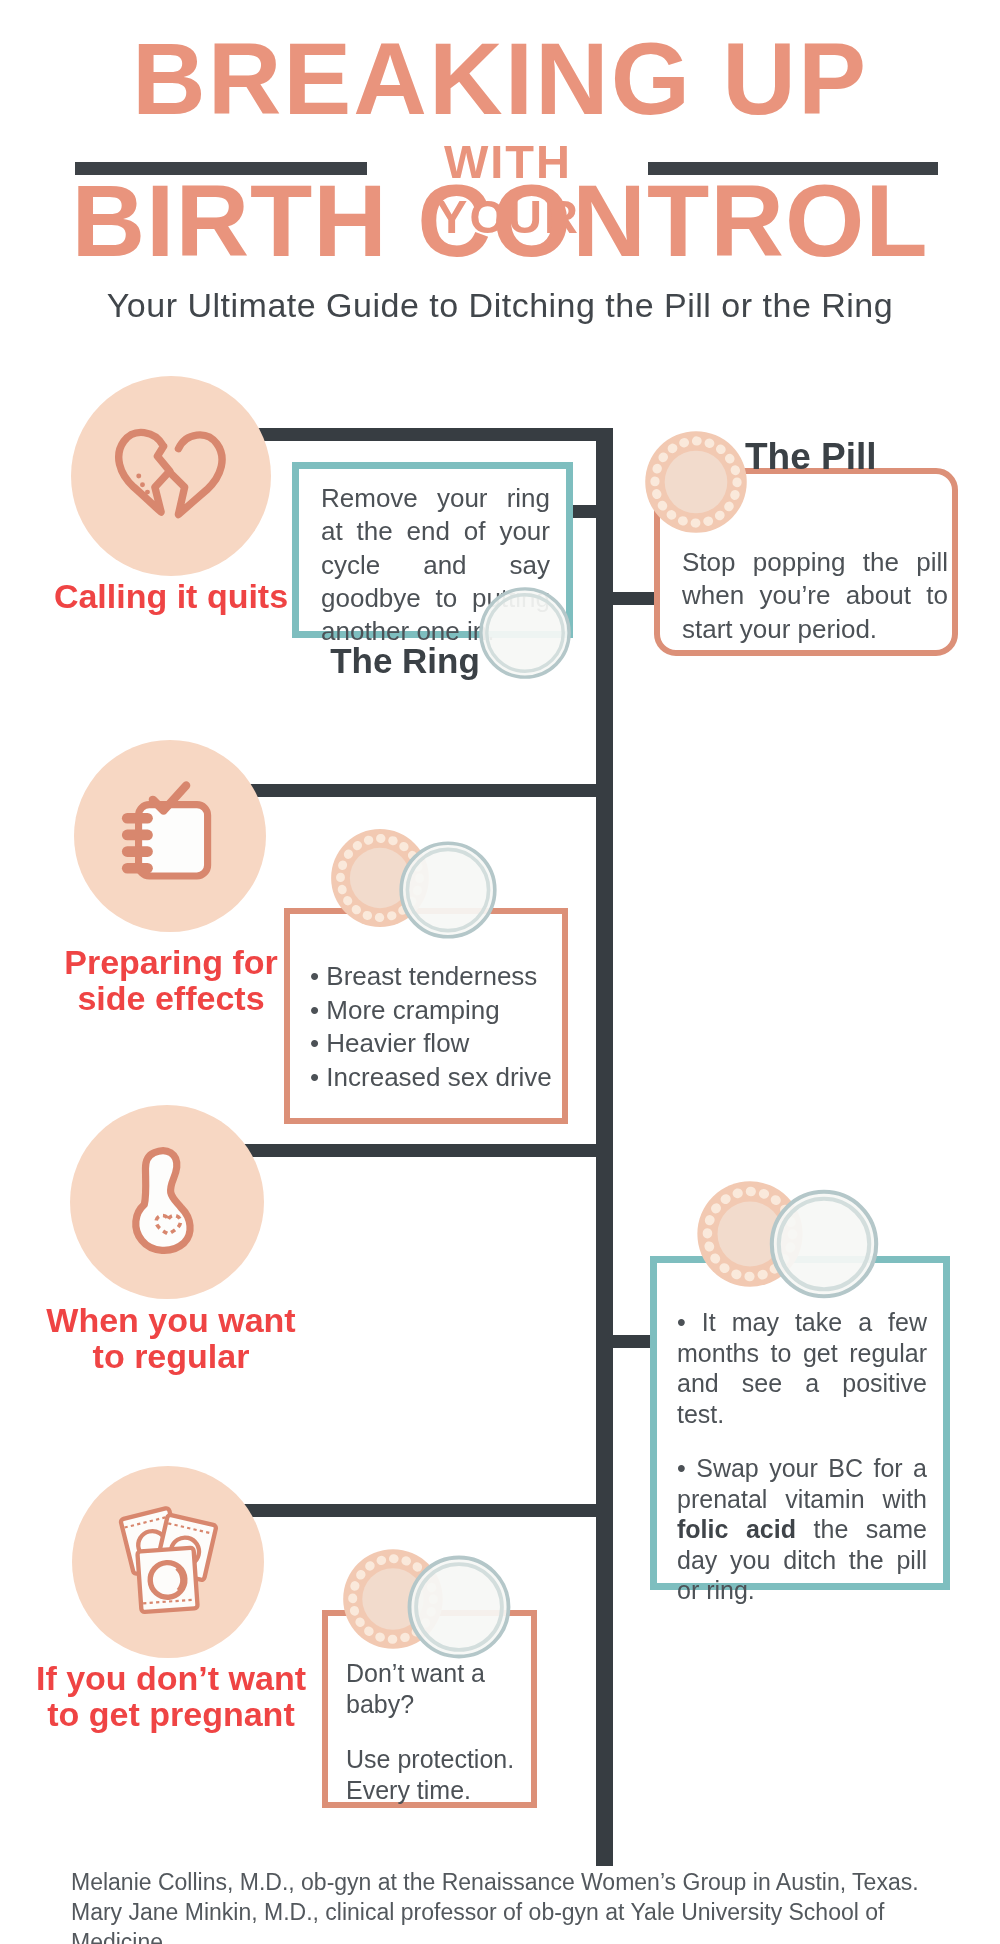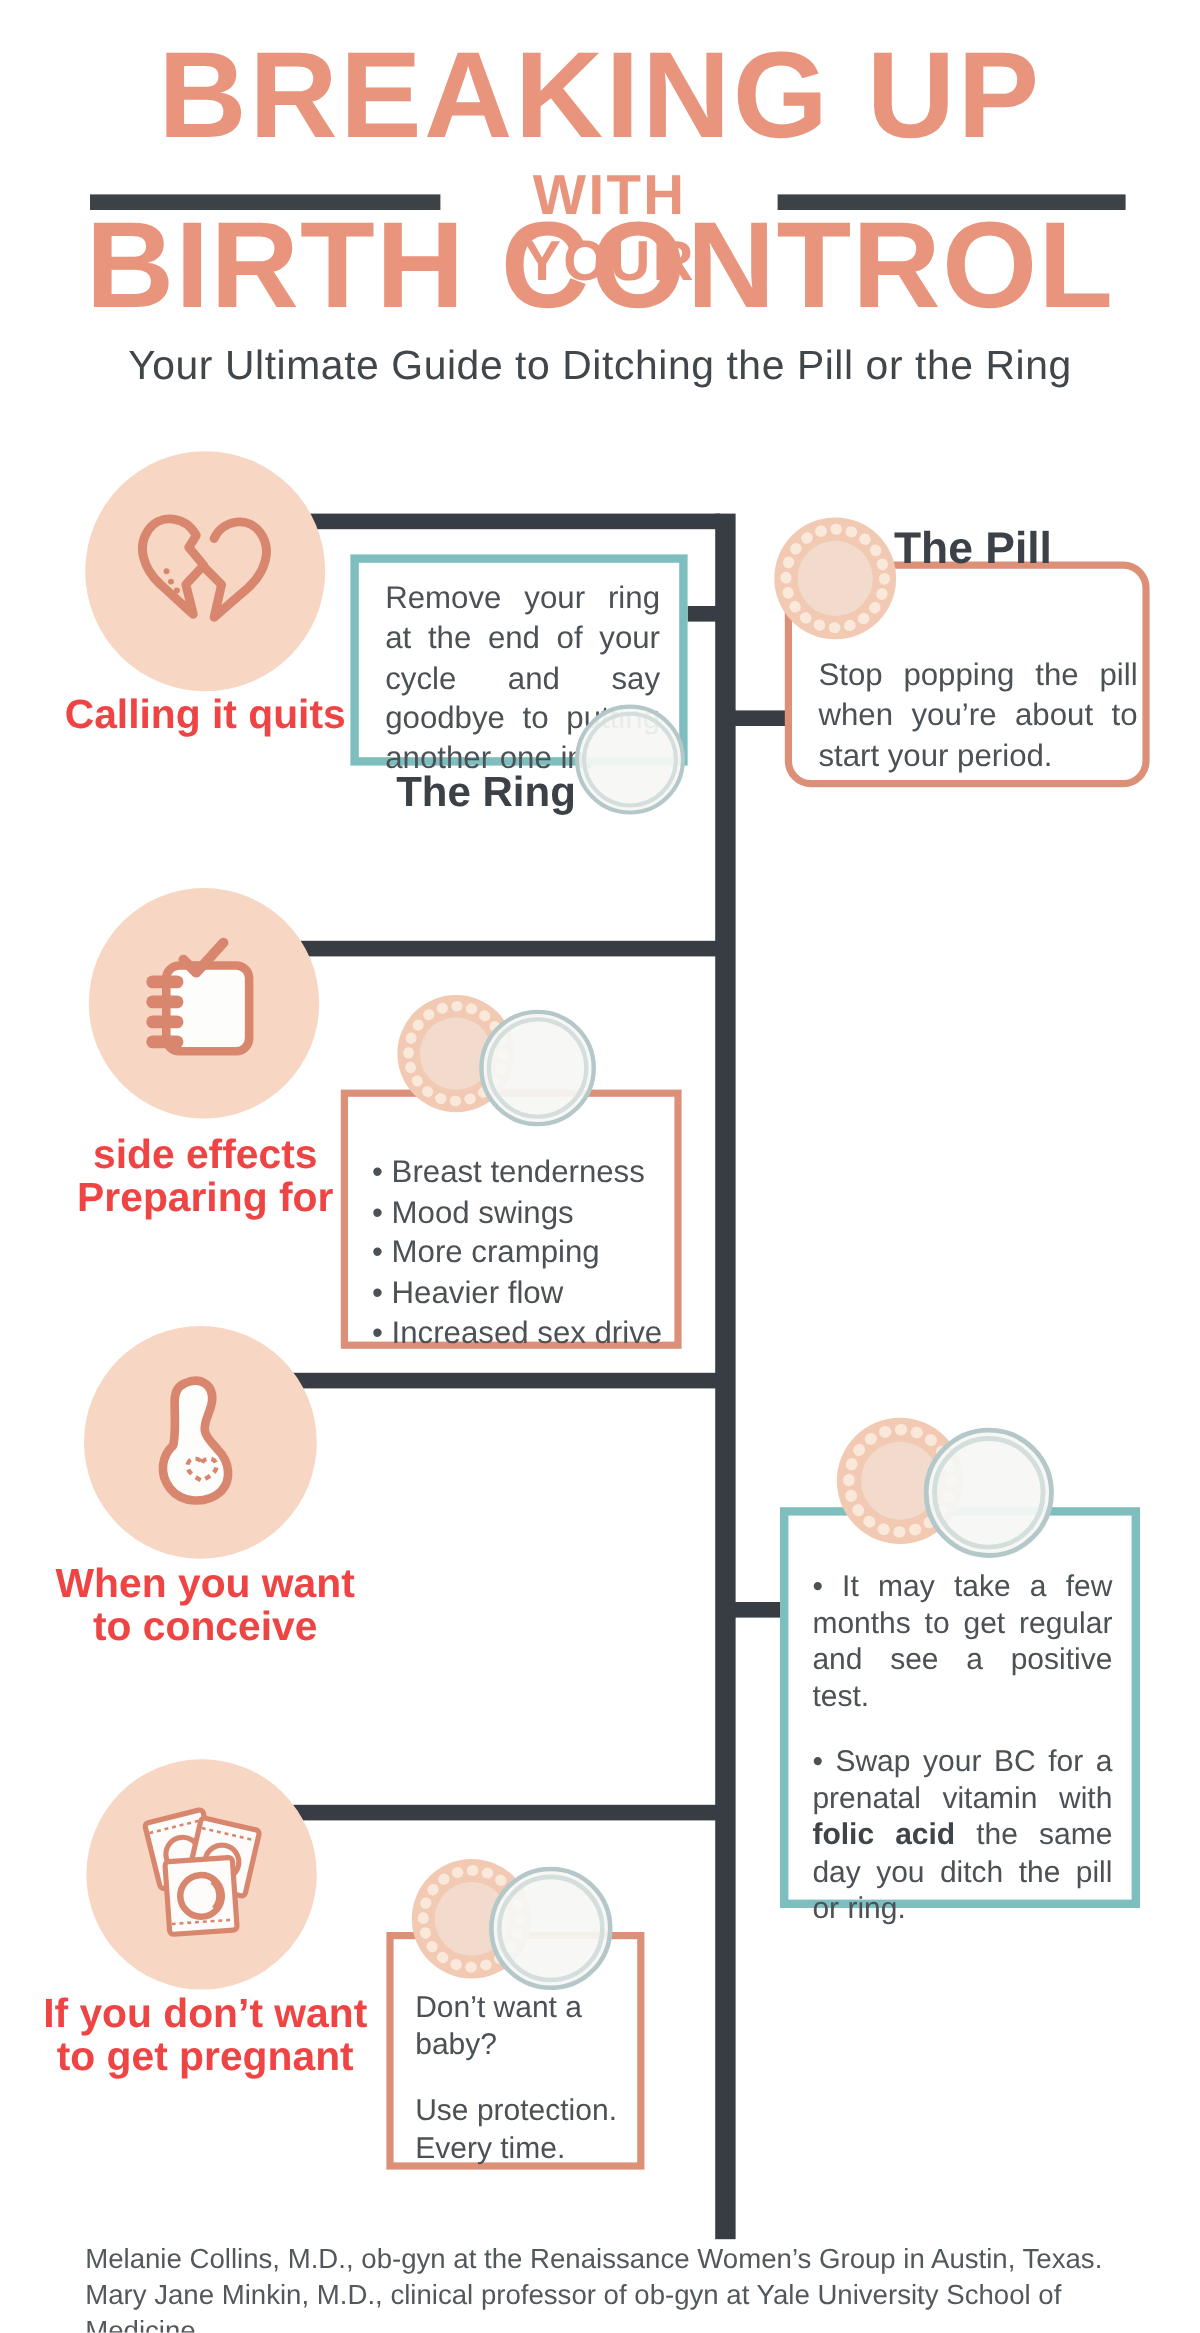--- a/index.html
+++ b/index.html
@@ -189,45 +189,44 @@
   <svg class="float-icon pill1">
       <use href="#sym-pill"></use>
     </svg>
 
   <div class="circle circ2">
     <svg>
         <use href="#sym-notebook"></use>
       </svg>
   </div>
   <div class="sec-label lbl2">
+    <div>Preparing for</div>
     <div>side effects</div>
-    <div>Preparing for</div>
   </div>
   <div class="box salmon effects-box">
     <div>• Breast tenderness</div>
-    <div>• Mood swings</div>
     <div>• More cramping</div>
     <div>• Heavier flow</div>
     <div>• Increased sex drive</div>
   </div>
   <svg class="float-icon pill2">
       <use href="#sym-pill"></use>
     </svg>
   <svg class="float-icon ring2">
       <use href="#sym-ring"></use>
     </svg>
 
   <div class="circle circ3">
     <svg>
         <use href="#sym-pregnant"></use>
       </svg>
   </div>
   <div class="sec-label lbl3">
     <div>When you want</div>
-    <div>to conceive</div>
+    <div>to regular</div>
   </div>
   <div class="box teal conceive-box">
     <p class="para">• It may take a few months to get regular and see a positive test.</p>
     <p class="para"><span>• Swap your BC for a prenatal vitamin with </span><b>folic acid</b><span> the same day you ditch the pill or ring.</span></p>
   </div>
   <svg class="float-icon pill3">
       <use href="#sym-pill"></use>
     </svg>
   <svg class="float-icon ring3">
       <use href="#sym-ring"></use>

